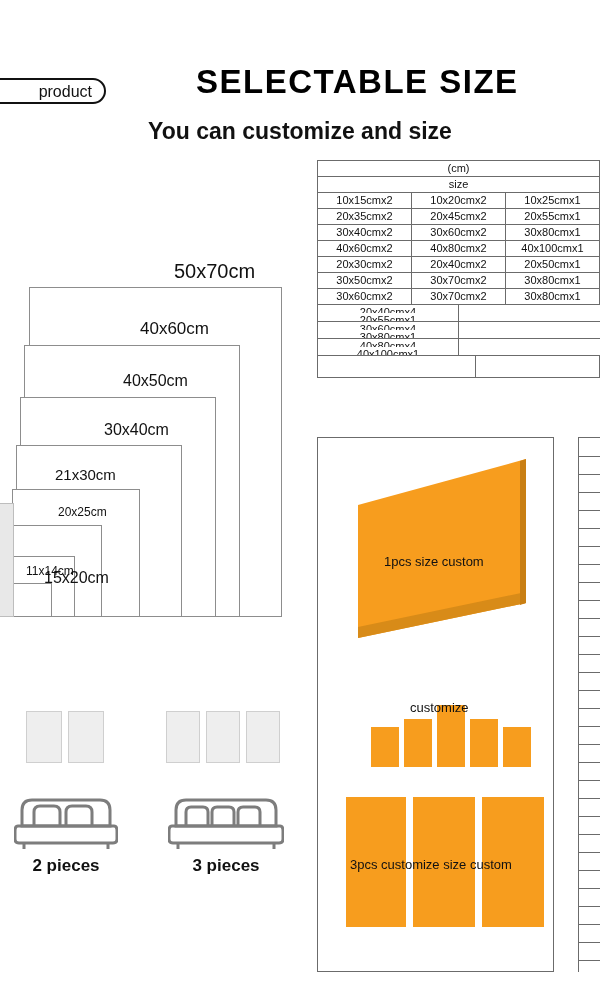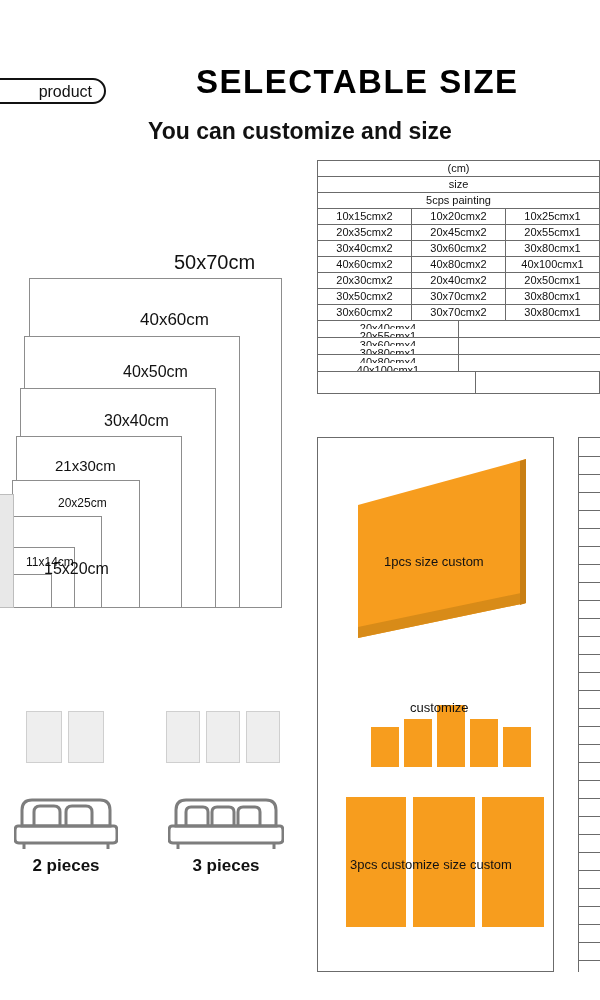--- a/index.html
+++ b/index.html
@@ -96,21 +96,21 @@
     font-size: 11px;
   }
   .c-full { width: 100%; }
   .c-third { width: 33.3333%; }
   .c-half { width: 50%; }
 
   
   .nest-wrap {
     position: absolute;
     left: 0;
-    top: 246px;
+    top: 255px;
     width: 300px;
     height: 410px;
   }
   .nrect {
     position: absolute;
     border: 1px solid #8d8d8d;
     background: #ffffff;
     box-sizing: border-box;
   }
   .nlabel {
@@ -205,23 +205,20 @@
     <div class="header-title">SELECTABLE  SIZE</div>
   </div>
   <div class="sub-title">You can customize and size</div>
 
   <div class="size-table">
     <div class="st-row">
       <div class="st-cell c-full">(cm)</div>
     </div>
     <div class="st-row">
       <div class="st-cell c-full">size</div>
-    </div>
-    <div class="st-row">
-      <div class="st-cell c-full">5cps painting</div>
     </div>
 
     <div class="st-row">
       <div class="st-cell c-third">10x15cmx2</div>
       <div class="st-cell c-third">10x20cmx2</div>
       <div class="st-cell c-third">10x25cmx1</div>
     </div>
     <div class="st-row">
       <div class="st-cell c-third">20x35cmx2</div>
       <div class="st-cell c-third">20x45cmx2</div>

